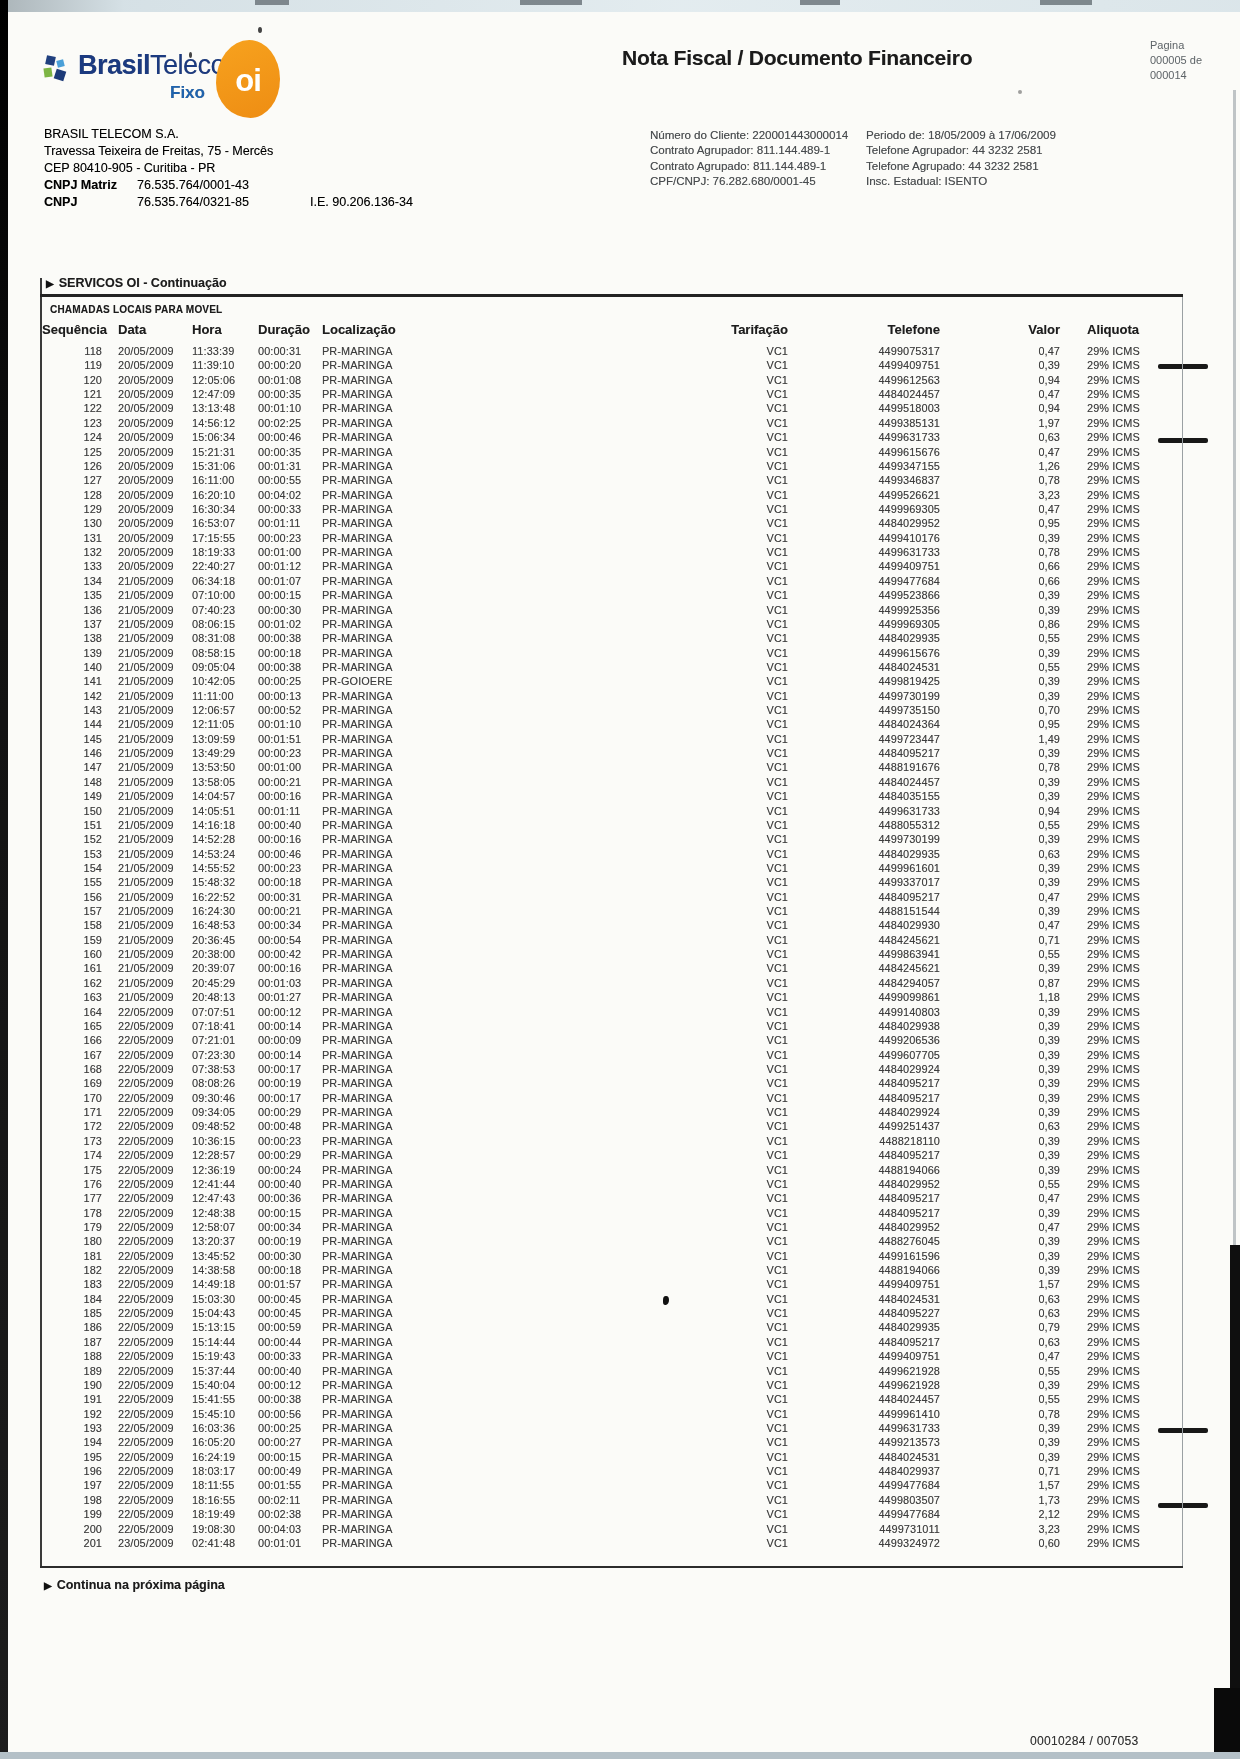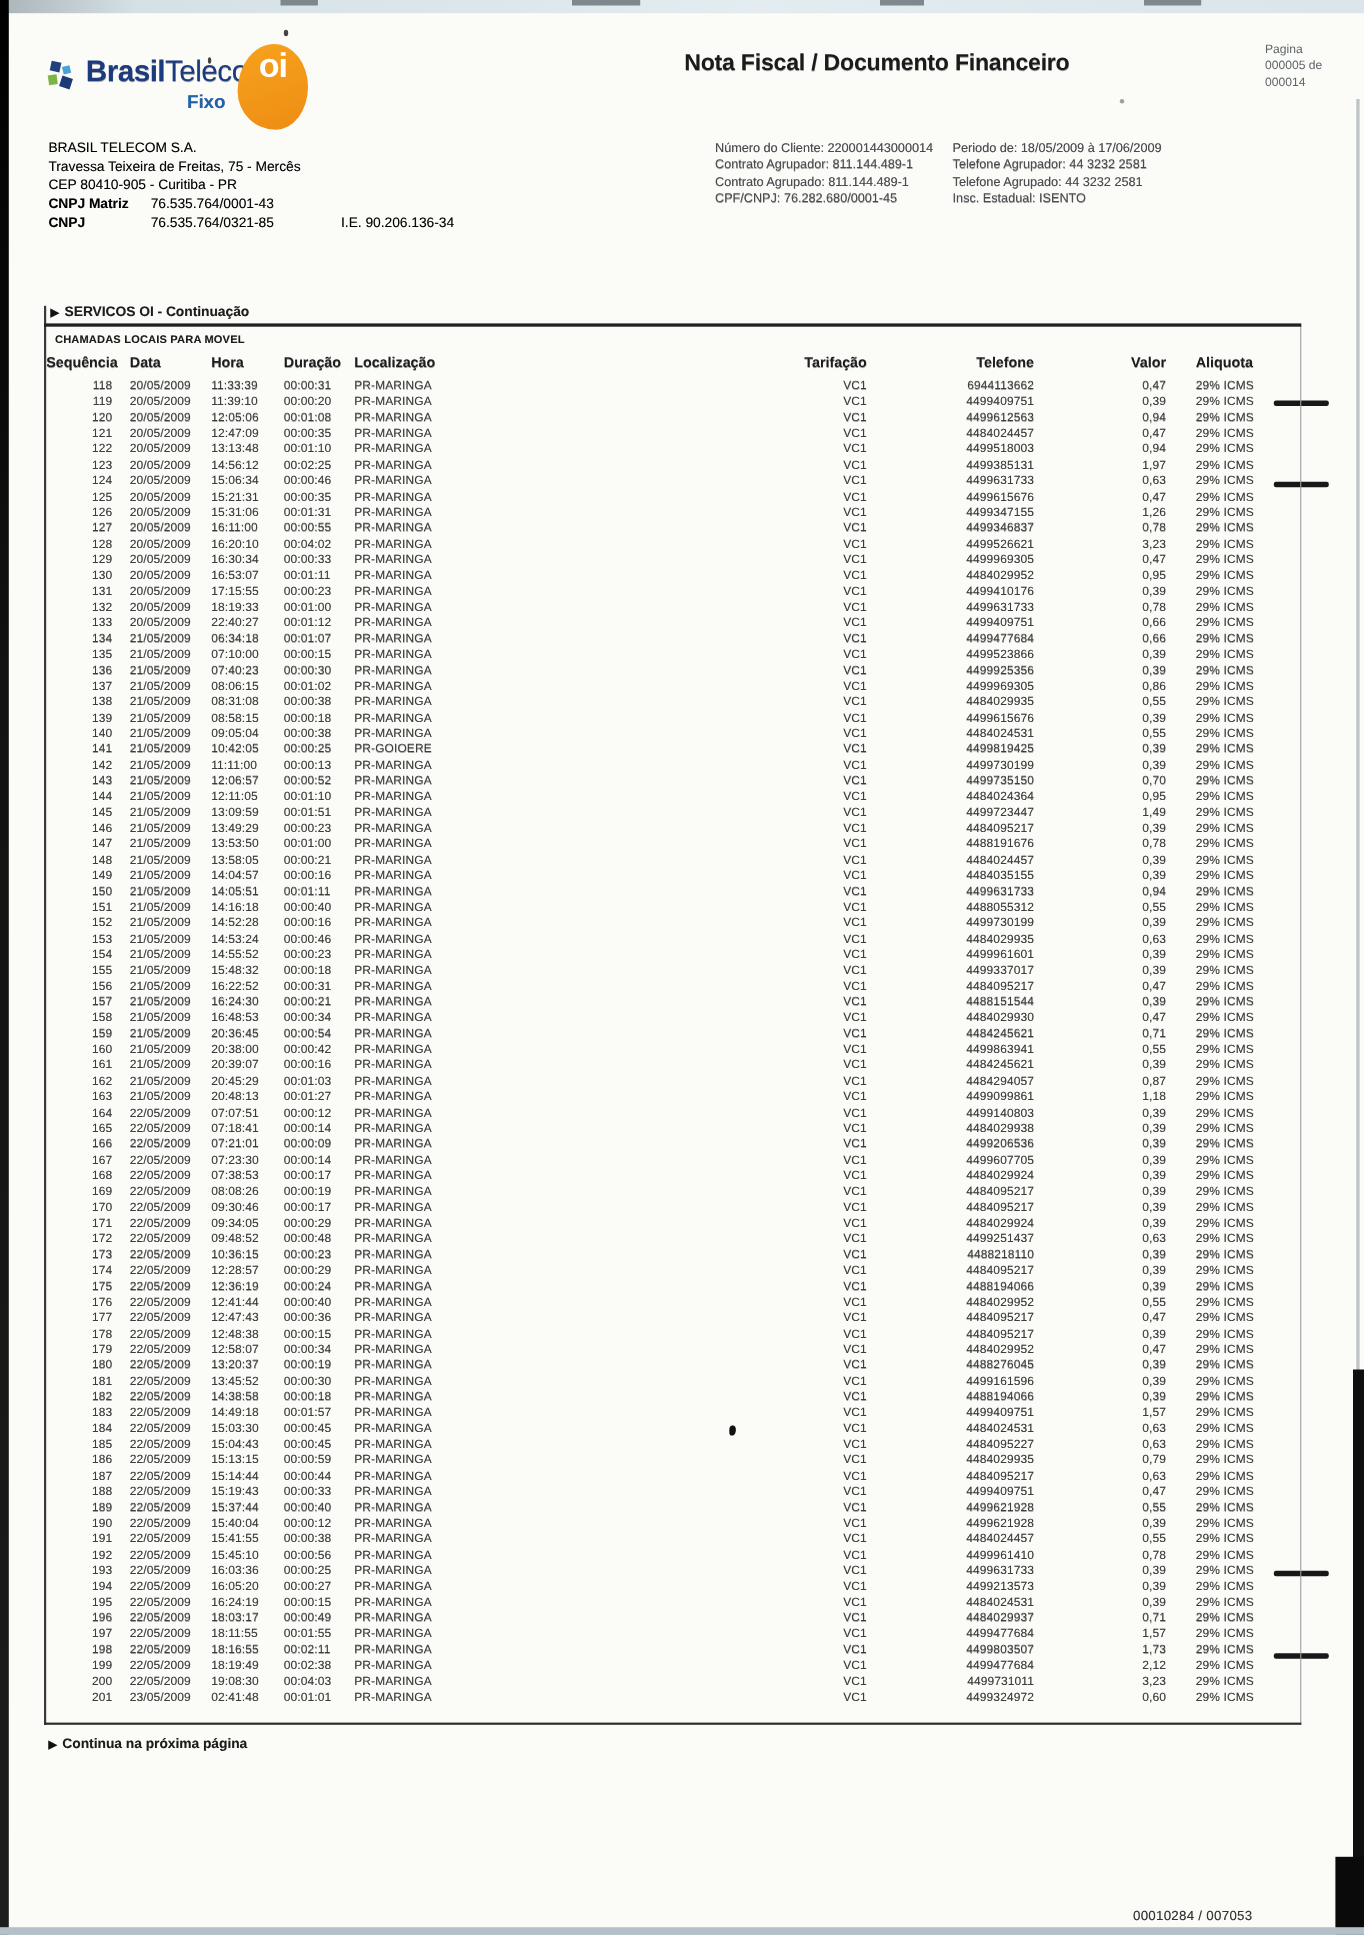--- a/index.html
+++ b/index.html
@@ -34,21 +34,21 @@
   .bi1{left:2px;top:0;width:9px;height:9px;background:#20407f;transform:rotate(12deg);}
   .bi2{left:13px;top:4px;width:7px;height:7px;background:#4aa0d8;transform:rotate(-14deg);}
   .bi3{left:0;top:12px;width:8px;height:9px;background:#7db544;transform:rotate(-8deg);}
   .bi4{left:11px;top:14px;width:10px;height:10px;background:#1c3a78;transform:rotate(18deg);}
   .brand-text{position:absolute;left:34px;top:0;font-size:27px;letter-spacing:-0.5px;color:#1b3a80;white-space:nowrap;}
   .brand-text b{font-weight:bold;}
   .brand-fixo{position:absolute;left:126px;top:33px;font-size:17px;font-weight:bold;color:#1f63ad;}
   .oi-blob{position:absolute;left:216px;top:40px;width:64px;height:78px;
     background:linear-gradient(160deg,#f7a21e 0%,#ee8d13 100%);
     border-radius:52% 48% 46% 54% / 55% 50% 50% 45%;
-    display:flex;align-items:flex-start;justify-content:center;}
+    display:flex;align-items:center;justify-content:center;}
   .oi-blob span{color:#fff;font-size:31px;font-weight:bold;letter-spacing:-1px;transform:translateY(2px);}
   .doc-title{position:absolute;left:622px;top:46px;font-size:21px;font-weight:bold;color:#1b1b1b;letter-spacing:-0.2px;}
   .page-info{position:absolute;left:1150px;top:38px;font-size:11px;color:#5d6367;line-height:15px;}
 
   
   .company{position:absolute;left:44px;top:126px;font-size:12.5px;line-height:17px;color:#000000;white-space:nowrap;}
   .co-label{display:inline-block;width:93px;font-weight:bold;}
   .co-value{display:inline-block;width:173px;}
   .client{position:absolute;top:128px;font-size:11.5px;line-height:15.4px;color:#474b4e;white-space:nowrap;margin-left:28px;}
   .client.c1{left:622px;}
@@ -188,21 +188,21 @@
       </tr>
     </thead>
     <tbody id="tbody">
         <tr>
           <td>118</td>
           <td>20/05/2009</td>
           <td>11:33:39</td>
           <td>00:00:31</td>
           <td>PR-MARINGA</td>
           <td>VC1</td>
-          <td>6944113662</td>
+          <td>4499075317</td>
           <td>0,47</td>
           <td>29% ICMS</td>
         </tr>
         <tr>
           <td>119</td>
           <td>20/05/2009</td>
           <td>11:39:10</td>
           <td>00:00:20</td>
           <td>PR-MARINGA</td>
           <td>VC1</td>

